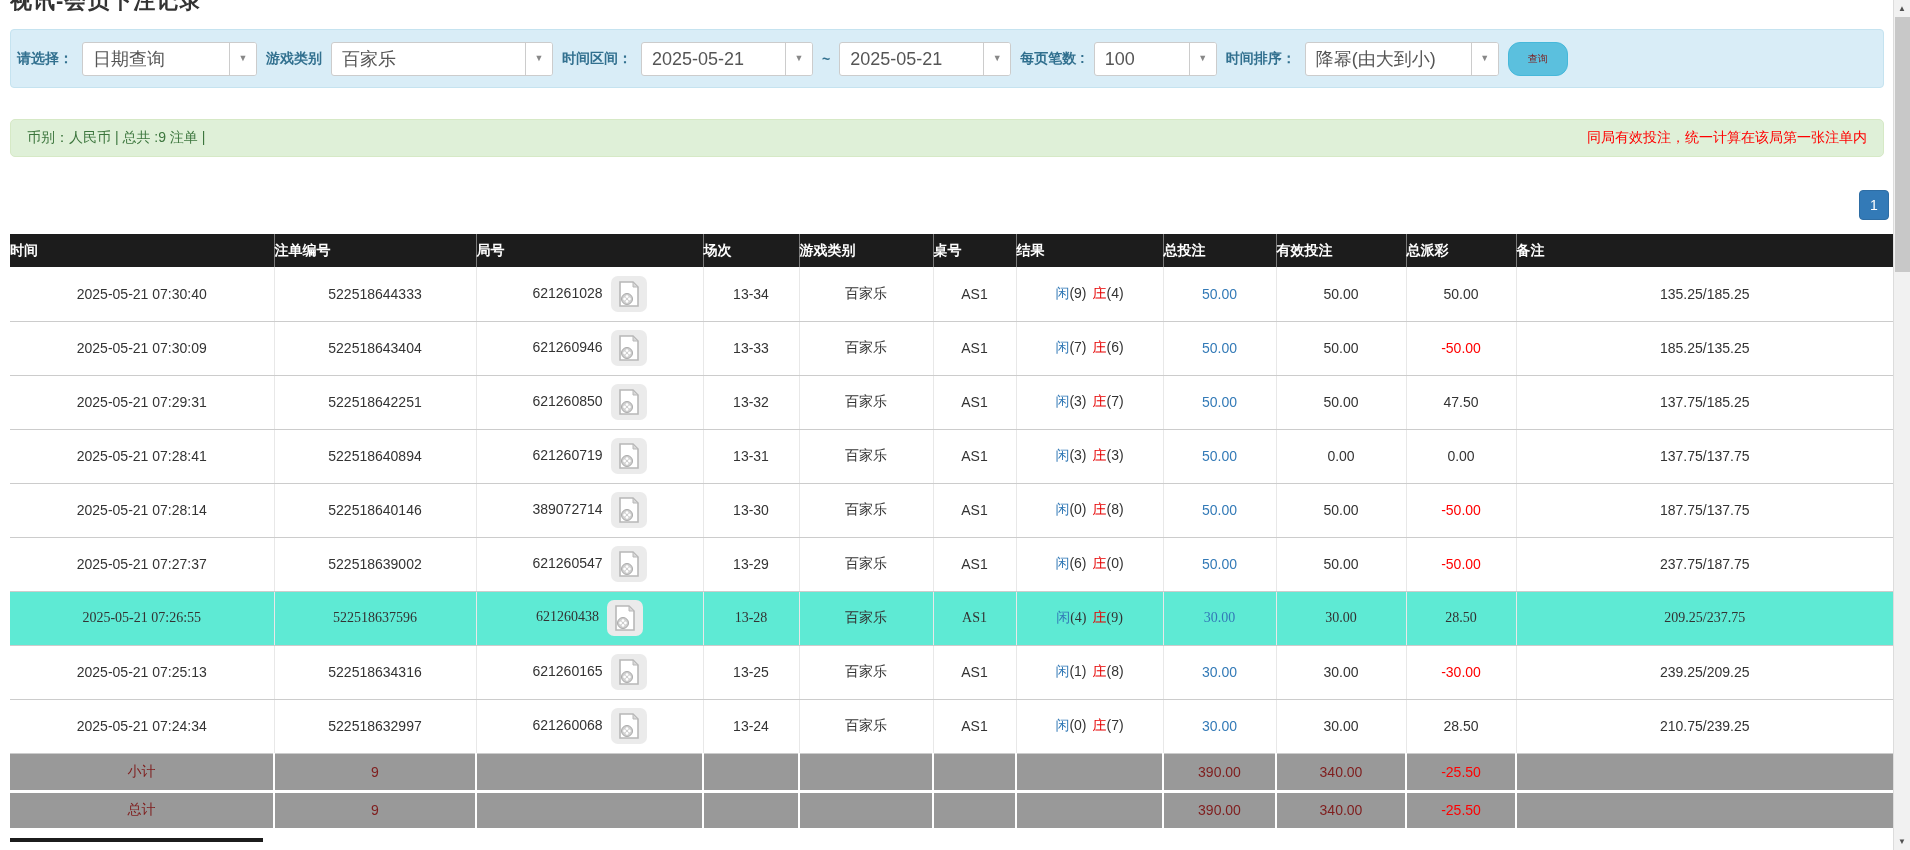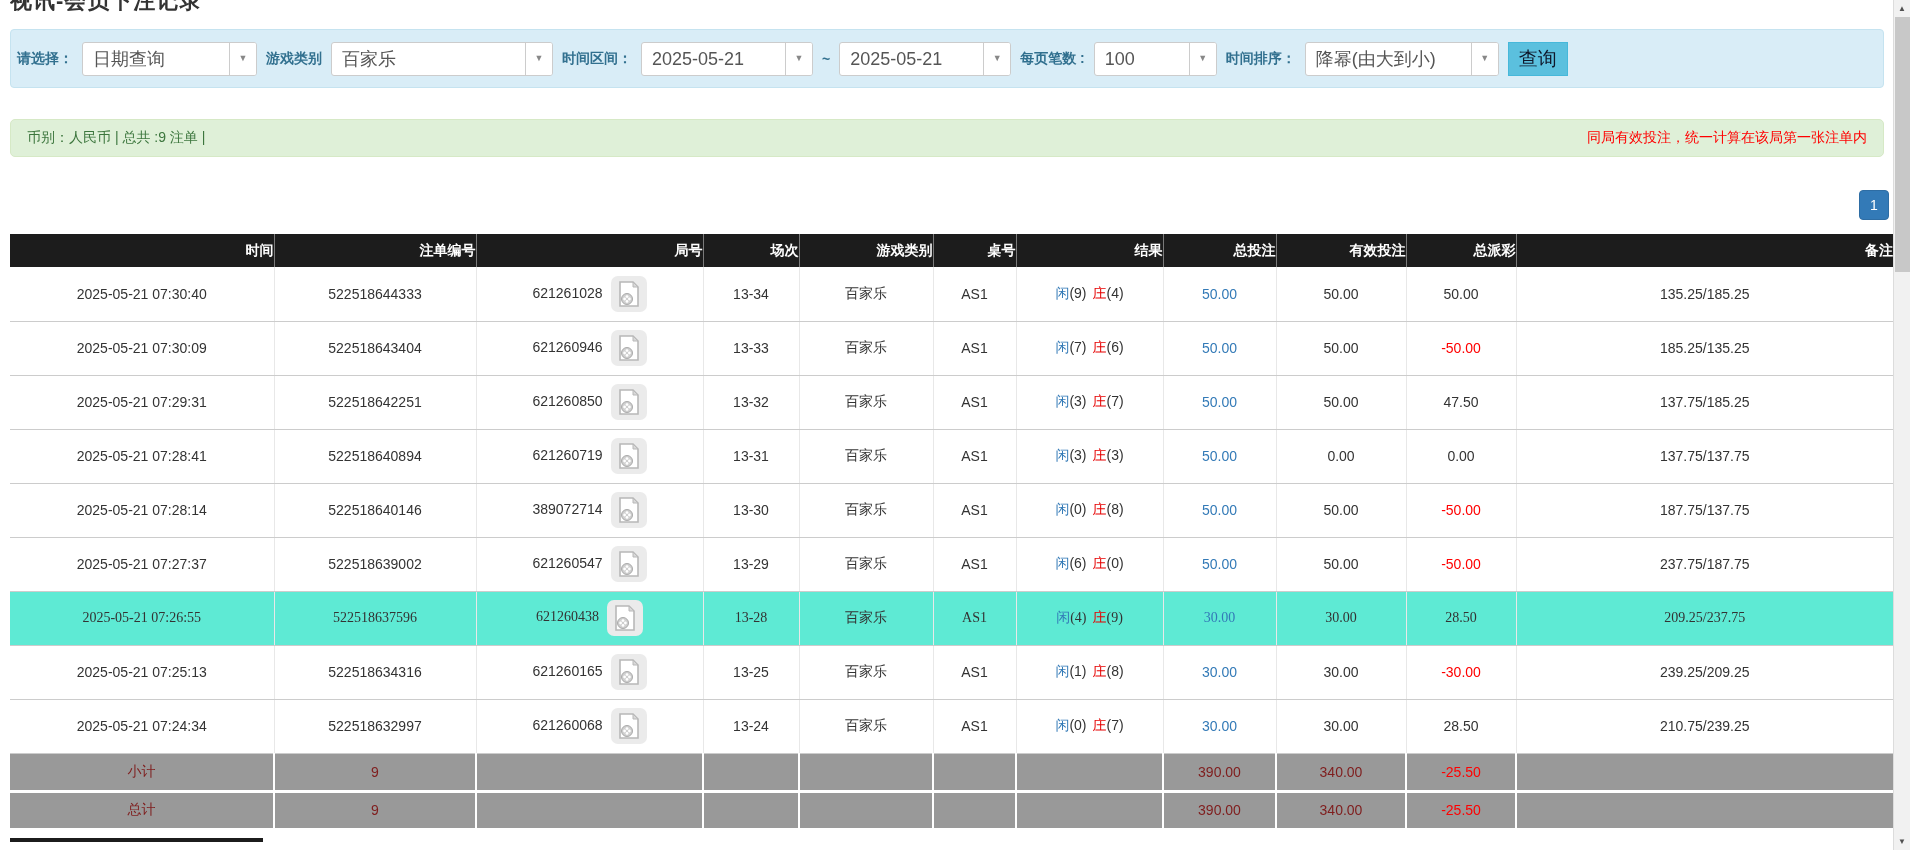--- a/index.html
+++ b/index.html
@@ -33,22 +33,22 @@
   .combo-text { padding: 0 10px; font-size: 18px; color: #555; line-height: 32px; flex: 1; text-align: left; white-space: nowrap; overflow: hidden; }
   .combo-btn { width: 27px; border-left: 1px solid #ccc; background: #fff; display: flex; align-items: center; justify-content: center; }
   .caret { font-size: 9px; color: #888; line-height: 1; }
   .w-select { width: 175px; }
   .w-game   { width: 222px; }
   .w-date   { width: 172px; }
   .w-size   { width: 123px; }
   .w-sort   { width: 194px; }
   .tilde { font-size: 14px; color: #31708f; font-weight: bold; }
   .btn-search {
-    width: 60px; height: 34px; border: 1px solid #46b8da; border-radius: 0;
-    background: #5bc0de; color: #0f172a; font-size: 19px; cursor: pointer;
+    width: 60px; height: 34px; border: 1px solid #46b8da; border-radius: 12px;
+    background: #5bc0de; color: #7f1d1d; font-size: 10px; cursor: pointer;
     font-family: inherit;
   }
 
   
   .summary-bar {
     margin-top: 31px; margin-right: 9px;
     height: 38px;
     background: #dff0d8; border: 1px solid #d6e9c6; border-radius: 5px;
     display: flex; align-items: center; justify-content: space-between;
     padding: 0 16px;
@@ -61,21 +61,21 @@
   .page-btn {
     min-width: 30px; height: 30px; background: #337ab7; border: 1px solid #2e6da4;
     border-radius: 4px; color: #fff; font-size: 14px; display: flex;
     align-items: center; justify-content: center; cursor: pointer;
   }
 
   
   table.data-table { margin-top: 14px; width: 1883px; border-collapse: collapse; table-layout: fixed; }
   .data-table thead th {
     background: #1c1c1c; color: #fff; font-size: 14px; font-weight: bold;
-    height: 33px; text-align: right; border-right: 1px solid #7a7a7a;
+    height: 33px; text-align: left; border-right: 1px solid #7a7a7a;
   }
   .data-table thead th:last-child { border-right: none; }
   .data-table tbody td {
     height: 54px; text-align: center; font-size: 14px; color: #333;
     border-bottom: 1px solid #ccc; border-right: 1px solid #e8e8e8;
     background: #fff; white-space: nowrap;
   }
   .data-table tbody td:last-child { border-right: none; }
   .data-table tbody tr.highlight td { background: #5eead4; font-family: Liberation Serif, serif; }
 

